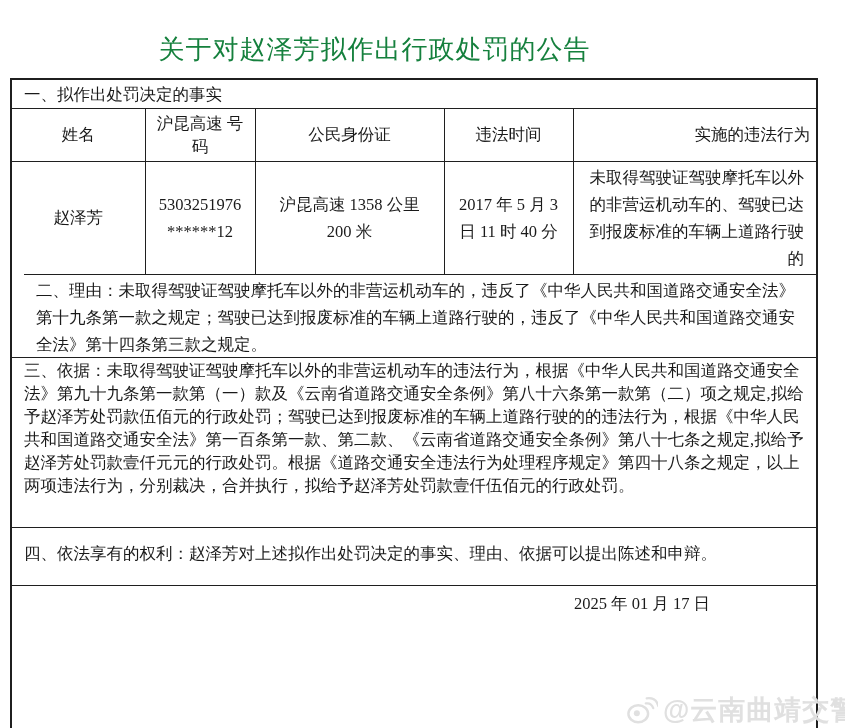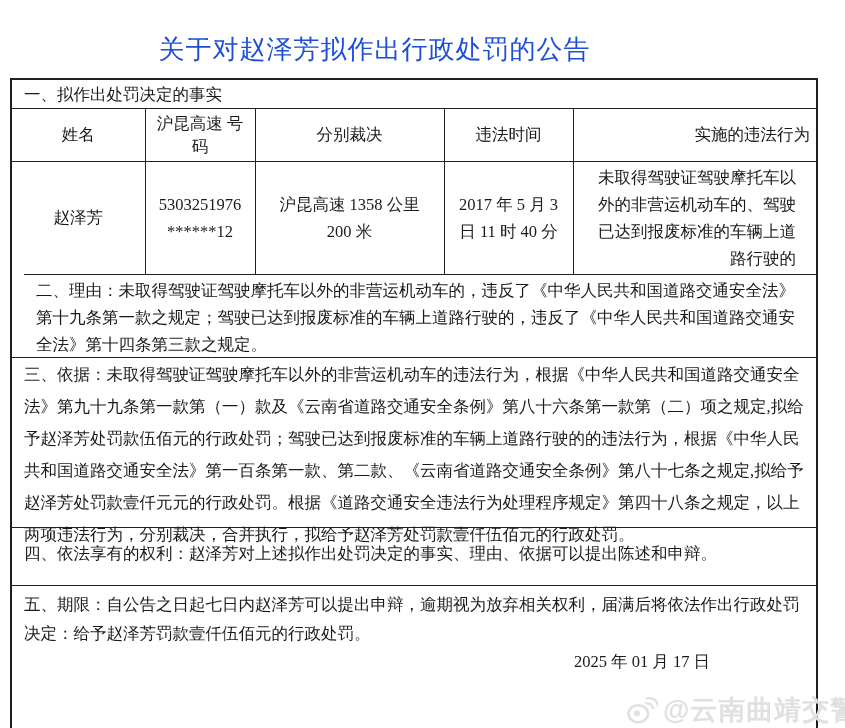--- a/index.html
+++ b/index.html
@@ -4,42 +4,42 @@
 <style>
   html,body{margin:0;padding:0;}
   body{
     width:845px;height:728px;position:relative;background:#ffffff;
     font-family:"Liberation Serif","DejaVu Serif",serif;
     color:#1a1a1a;overflow:hidden;
   }
   .page-title{
     position:absolute;top:32px;left:0;width:749px;
     text-align:center;font-size:26px;letter-spacing:1px;font-weight:500;
-    color:#1d4ed8;
+    color:#15803d;
   }
   .doc-box{
     position:absolute;left:10px;top:78px;width:808px;height:666px;
     border:2px solid #1f1f1f;box-sizing:border-box;
     display:flex;flex-direction:column;
     font-size:16.5px;
   }
   .sec{box-sizing:border-box;padding:2px 6px 0 12px;line-height:27.4px;}
   .sec1{height:29px;line-height:27px;padding-top:1px;border-bottom:1.5px solid #1f1f1f;}
   .facts-table{width:100%;border-collapse:collapse;table-layout:fixed;box-sizing:border-box;}
   .facts-table th,.facts-table td{
     border:1.5px solid #1f1f1f;text-align:center;vertical-align:middle;
     font-weight:normal;padding:2px 6px;box-sizing:border-box;
   }
   .facts-table th:first-child,.facts-table td:first-child{border-left:none;}
   .facts-table th:last-child,.facts-table td:last-child{border-right:none;text-align:right;}
   .facts-table thead th{border-top:none;height:52px;line-height:23px;}
   .facts-table tbody td{border-bottom:none;height:106px;line-height:27px;}
   .pre{white-space:pre-line;}
   .sec2{height:83px;border-top:1.5px solid #1f1f1f;line-height:27.4px;margin-left:12px;}
-  .sec3{height:170px;border-top:1.5px solid #1f1f1f;line-height:32px;padding-top:1px;}
+  .sec3{height:170px;border-top:1.5px solid #1f1f1f;line-height:23px;padding-top:1px;}
   .sec4{height:58px;border-top:1.5px solid #1f1f1f;line-height:27px;padding-top:12px;}
   .sec5{height:117px;border-top:1.5px solid #1f1f1f;line-height:29px;padding-top:4px;}
   .sig-agency{
     text-align:right;padding-right:12px;line-height:30px;margin-top:2px;
   }
   .sig-date{
     text-align:right;padding-right:100px;line-height:27px;
   }
   .watermark{
     position:absolute;left:626px;top:692px;height:36px;
@@ -64,47 +64,46 @@
       <col style="width:133px">
       <col style="width:110px">
       <col style="width:189px">
       <col style="width:129px">
       <col>
     </colgroup>
     <thead>
       <tr>
         <th>姓名</th>
         <th>沪昆高速 号码</th>
-        <th>分别裁决</th>
+        <th>公民身份证</th>
         <th>违法时间</th>
         <th>实施的违法行为</th>
       </tr>
     </thead>
     <tbody>
       <tr>
         <td>赵泽芳</td>
         <td class="pre">5303251976
 ******12</td>
         <td class="pre">沪昆高速 1358 公里
 200 米</td>
         <td class="pre">2017 年 5 月 3
 日 11 时 40 分</td>
-        <td style="padding:2px 20px;">未取得驾驶证驾驶摩托车以外的非营运机动车的、驾驶已达到报废标准的车辆上道路行驶的</td>
+        <td style="padding:2px 12px;">未取得驾驶证驾驶摩托车以外的非营运机动车的、驾驶已达到报废标准的车辆上道路行驶的</td>
       </tr>
     </tbody>
   </table>
 
   <div class="sec sec2">二、理由：未取得驾驶证驾驶摩托车以外的非营运机动车的，违反了《中华人民共和国道路交通安全法》第十九条第一款之规定；驾驶已达到报废标准的车辆上道路行驶的，违反了《中华人民共和国道路交通安全法》第十四条第三款之规定。</div>
 
   <div class="sec sec3">三、依据：未取得驾驶证驾驶摩托车以外的非营运机动车的违法行为，根据《中华人民共和国道路交通安全法》第九十九条第一款第（一）款及《云南省道路交通安全条例》第八十六条第一款第（二）项之规定,拟给予赵泽芳处罚款伍佰元的行政处罚；驾驶已达到报废标准的车辆上道路行驶的的违法行为，根据《中华人民共和国道路交通安全法》第一百条第一款、第二款、《云南省道路交通安全条例》第八十七条之规定,拟给予赵泽芳处罚款壹仟元元的行政处罚。根据《道路交通安全违法行为处理程序规定》第四十八条之规定，以上两项违法行为，分别裁决，合并执行，拟给予赵泽芳处罚款壹仟伍佰元的行政处罚。</div>
 
   <div class="sec sec4">四、依法享有的权利：赵泽芳对上述拟作出处罚决定的事实、理由、依据可以提出陈述和申辩。</div>
 
   <div class="sec sec5">
-    <div>五、期限：自公告之日起七日内赵泽芳可以提出申辩，逾期视为放弃相关权利，届满后将依法作出行政处罚决定：给予赵泽芳罚款壹仟伍佰元的行政处罚。</div>
     <div class="sig-date">2025 年 01 月 17 日</div>
   </div>
 
 </div>
 
 <div class="watermark">
   <svg class="wm-icon" viewBox="0 0 34 32" fill="none">
     <ellipse cx="13" cy="20" rx="10.5" ry="9" stroke="#e0e0e0" stroke-width="2.6"></ellipse>
     <circle cx="11.5" cy="19.5" r="3.2" fill="#e0e0e0"></circle>
     <path d="M21 9 q6 -1 8 5" stroke="#e0e0e0" stroke-width="2.4" stroke-linecap="round"></path>

